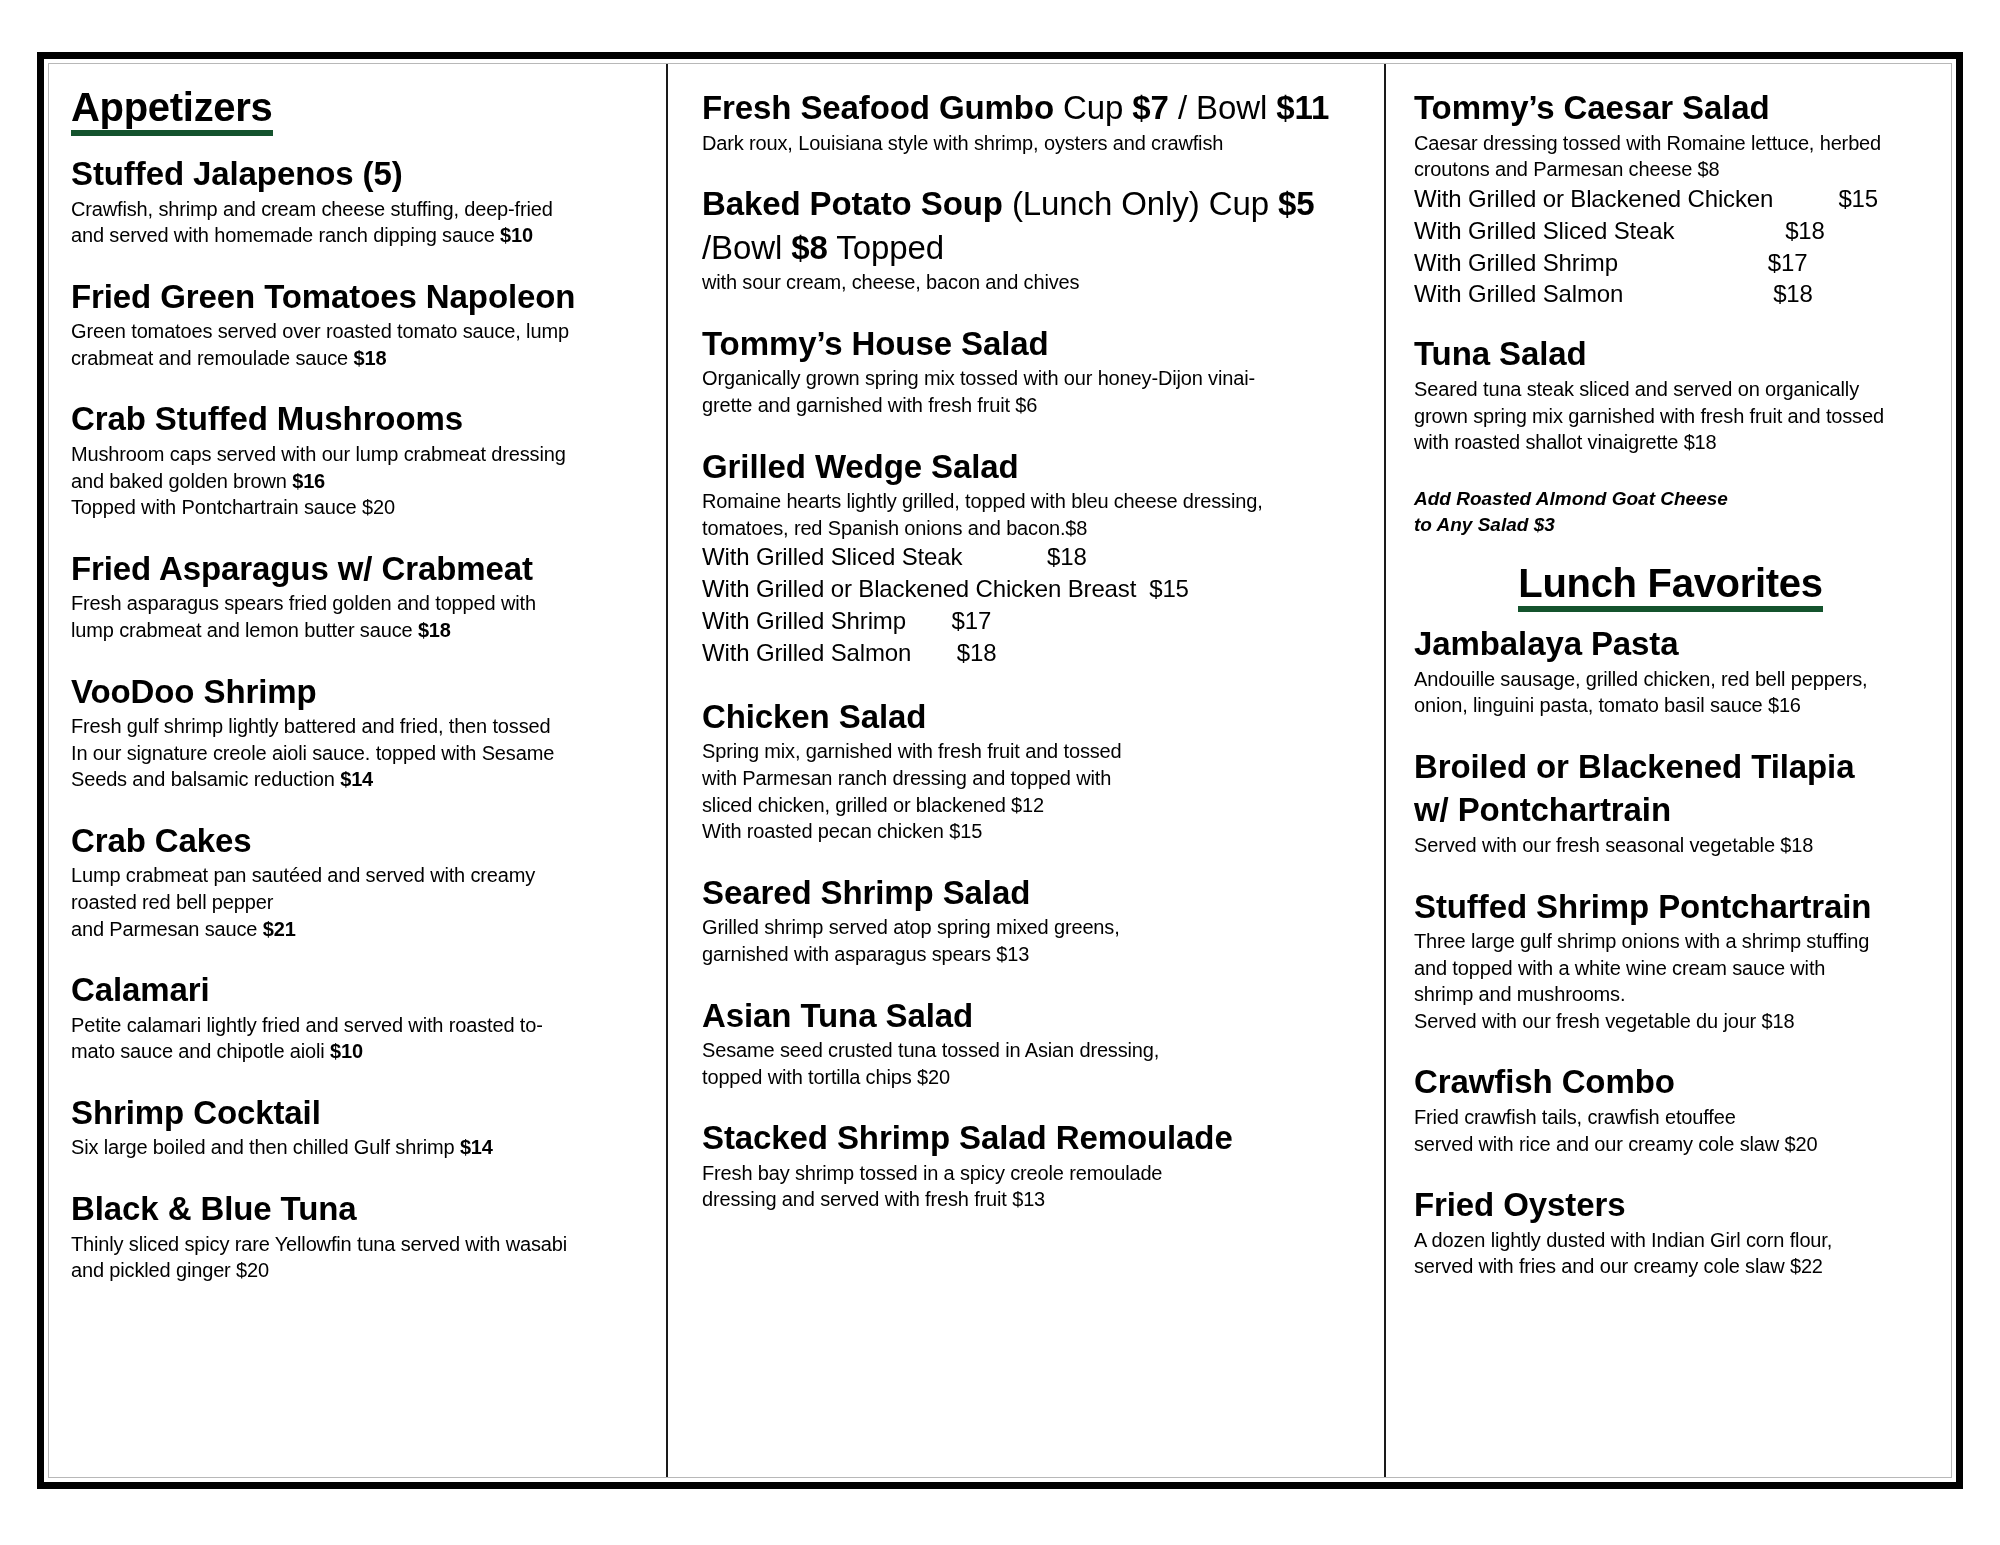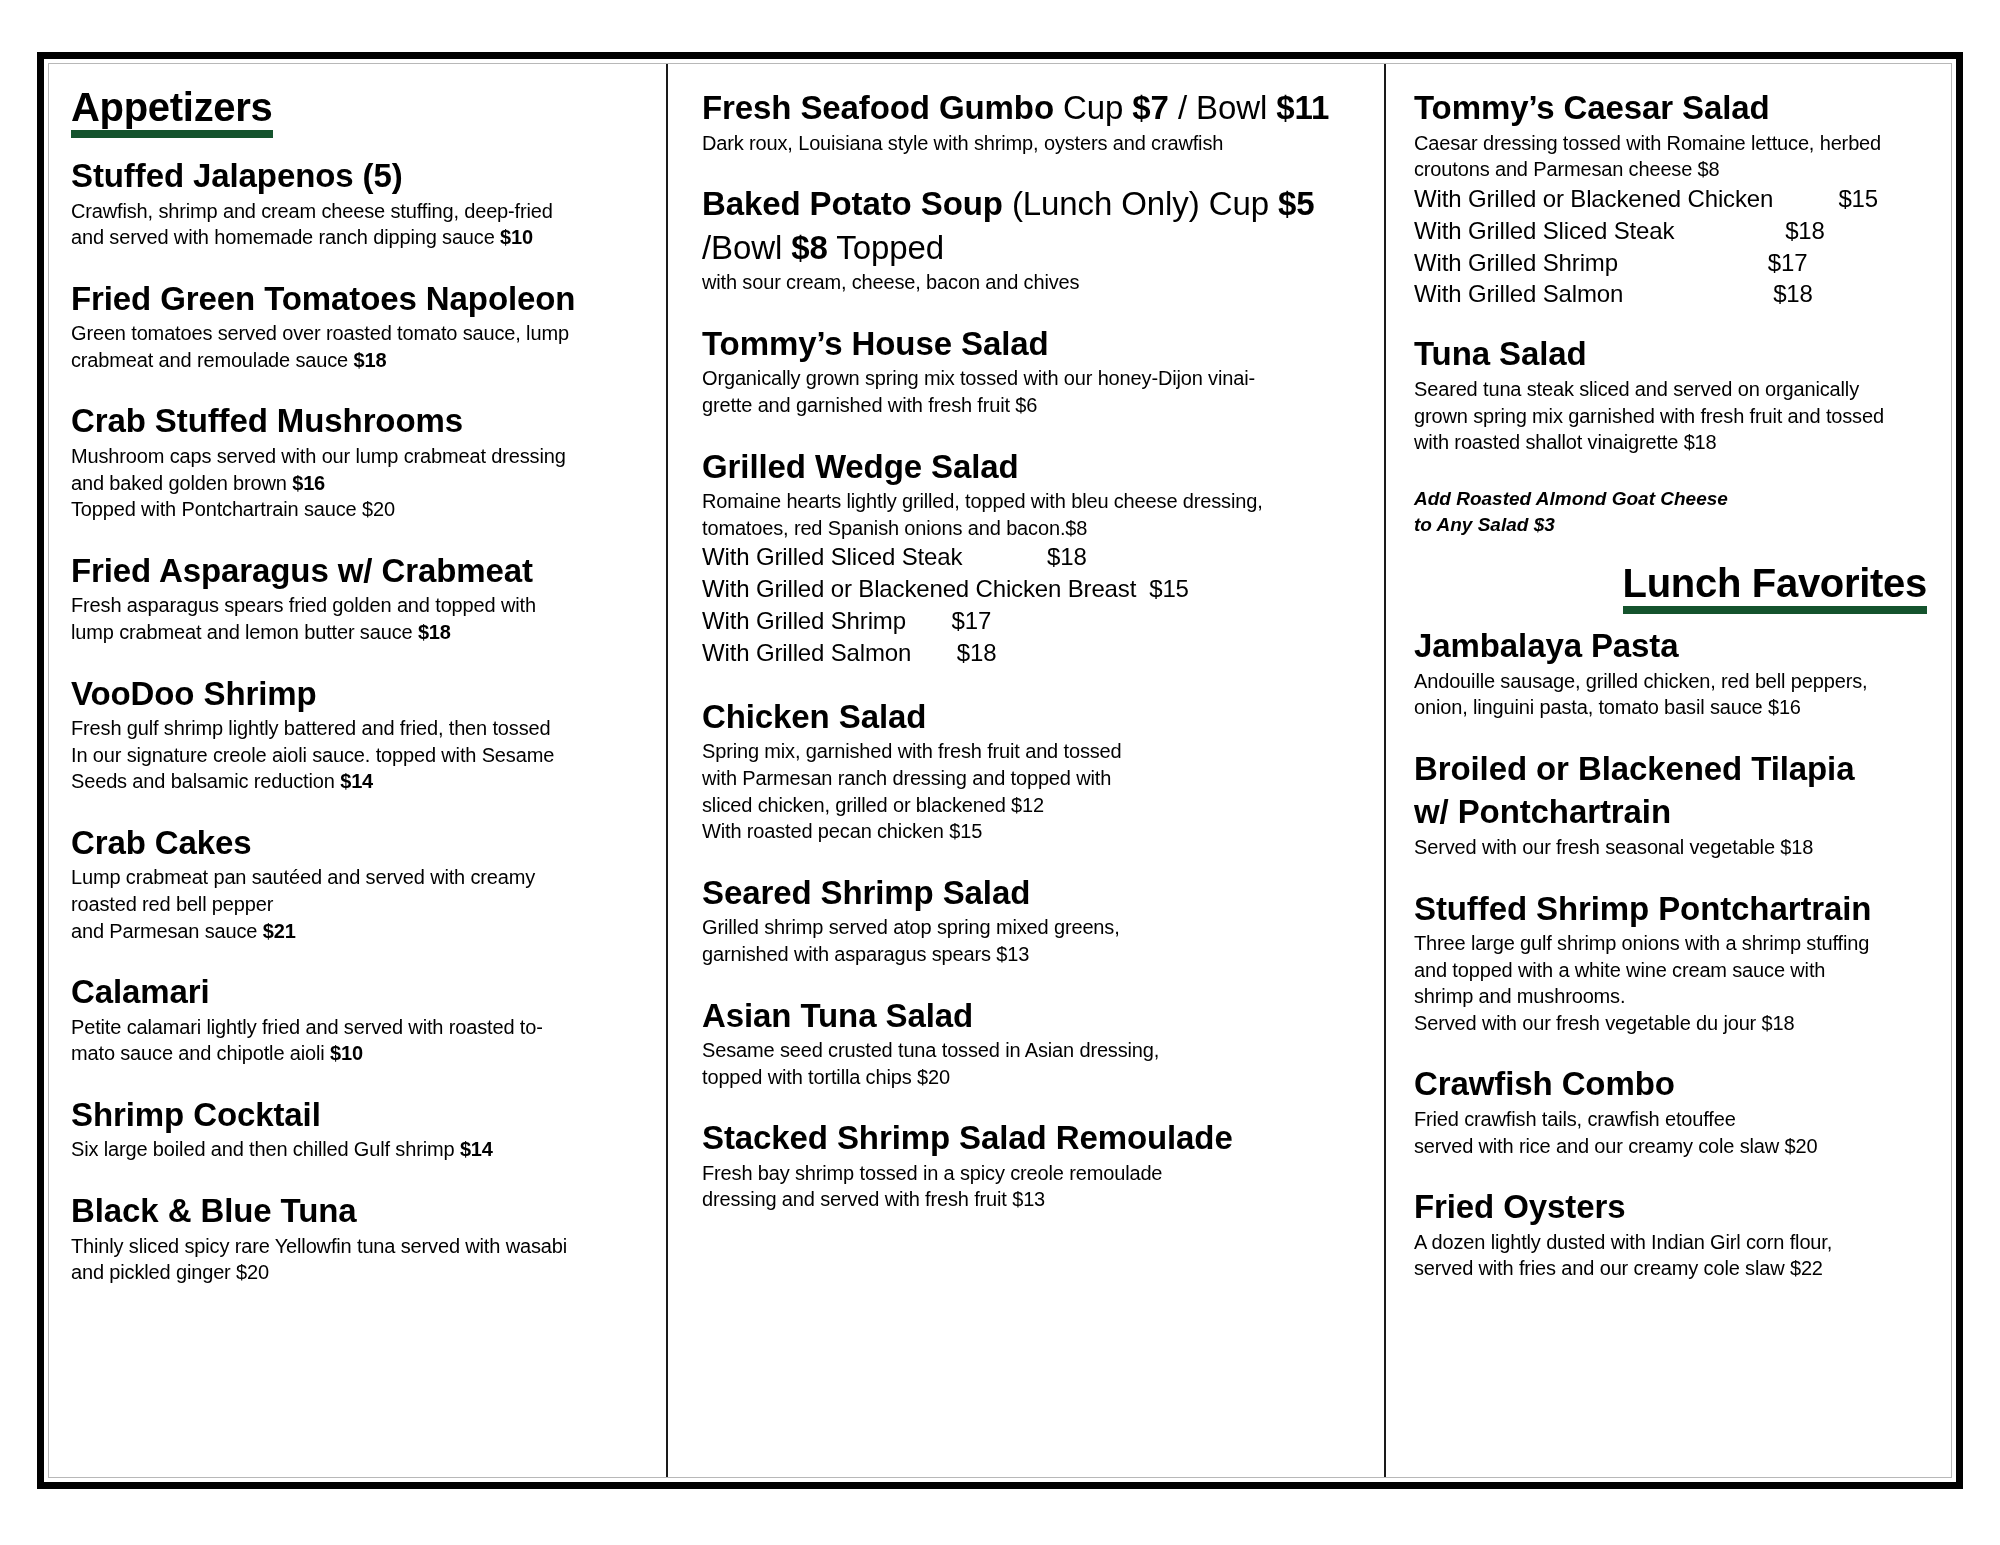--- a/index.html
+++ b/index.html
@@ -42,24 +42,24 @@
 
   .section-title{
     font-size:40px;
     font-weight:bold;
     letter-spacing:-0.3px;
     margin:0 0 16px 0;
     line-height:1.05;
   }
   .section-title .ul{
     display:inline-block;
-    border-bottom:8px solid #14532d;
+    border-bottom:6px solid #14532d;
     padding-bottom:2px;
   }
-  .section-title.center{text-align:right;}
+  .section-title.center{text-align:center;}
 
   .item{margin:0 0 26px 0;}
   .item.tight{margin-bottom:22px;}
   .item-name{
     font-size:33px;
     font-weight:bold;
     line-height:1.32;
     letter-spacing:-0.1px;
     margin:0;
   }

